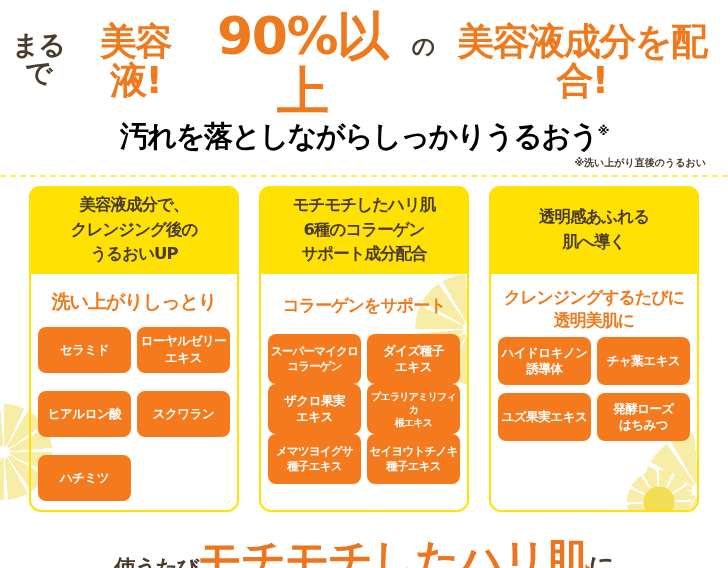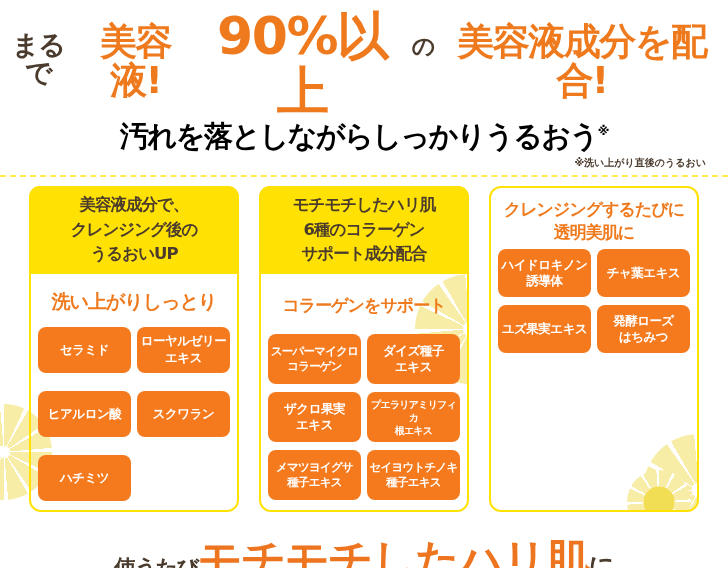--- a/index.html
+++ b/index.html
@@ -28,21 +28,21 @@
     display:flex;align-items:center;justify-content:center;text-align:center;
     font-weight:bold;font-size:16.5px;line-height:1.5;white-space:pre-line;letter-spacing:-1px;color:#4A3B2D;
   }
   .card-body{position:relative;z-index:2;padding:0 9px;}
   .card-sub{text-align:center;color:#EF7A1E;font-weight:bold;font-size:17px;line-height:1.35;white-space:pre-line;letter-spacing:-1px;}
   .card--moisture .card-sub{font-size:19px;margin-top:15px;}
   .card--collagen .card-sub{margin-top:20px;}
   .card--clarity  .card-sub{margin-top:12px;}
   .grid{display:grid;grid-template-columns:1fr 1fr;column-gap:6px;}
   .card--moisture .grid{margin-top:12px;row-gap:18px;grid-auto-rows:46px;}
-  .card--collagen .grid{margin-top:17px;row-gap:8px;grid-auto-rows:50px;}
+  .card--collagen .grid{margin-top:17px;row-gap:0;grid-auto-rows:50px;}
   .card--clarity  .grid{margin-top:5px; row-gap:8px;grid-auto-rows:48px;}
   .tag{
     background:#F57A1E;border-radius:8px;color:#fff;font-weight:bold;font-size:12.5px;line-height:1.3;
     display:flex;align-items:center;justify-content:center;text-align:center;white-space:pre-line;letter-spacing:-0.5px;
   }
   .tag--s{font-size:11.5px;letter-spacing:-0.8px;}
   .tag--xs{font-size:10px;letter-spacing:-0.8px;}
   
   .deco-clip{position:absolute;inset:2px;overflow:hidden;border-radius:10px;z-index:1;}
   .citrus{position:absolute;border-radius:50%;}
@@ -124,20 +124,22 @@
       </div>
     </div>
     <div class="card-frame"></div>
   </div>
 
   <div class="card card--clarity">
     <div class="deco-clip">
       <div class="citrus citrus--plain deco-c3a"></div>
       <div class="citrus citrus--core  deco-c3b"></div>
     </div>
+    <div class="card-header">透明感あふれる
+肌へ導く</div>
     <div class="card-body">
       <div class="card-sub">クレンジングするたびに
 透明美肌に</div>
       <div class="grid">
         <div class="tag">ハイドロキノン
 誘導体</div>
         <div class="tag">チャ葉エキス</div>
         <div class="tag">ユズ果実エキス</div>
         <div class="tag">発酵ローズ
 はちみつ</div>

